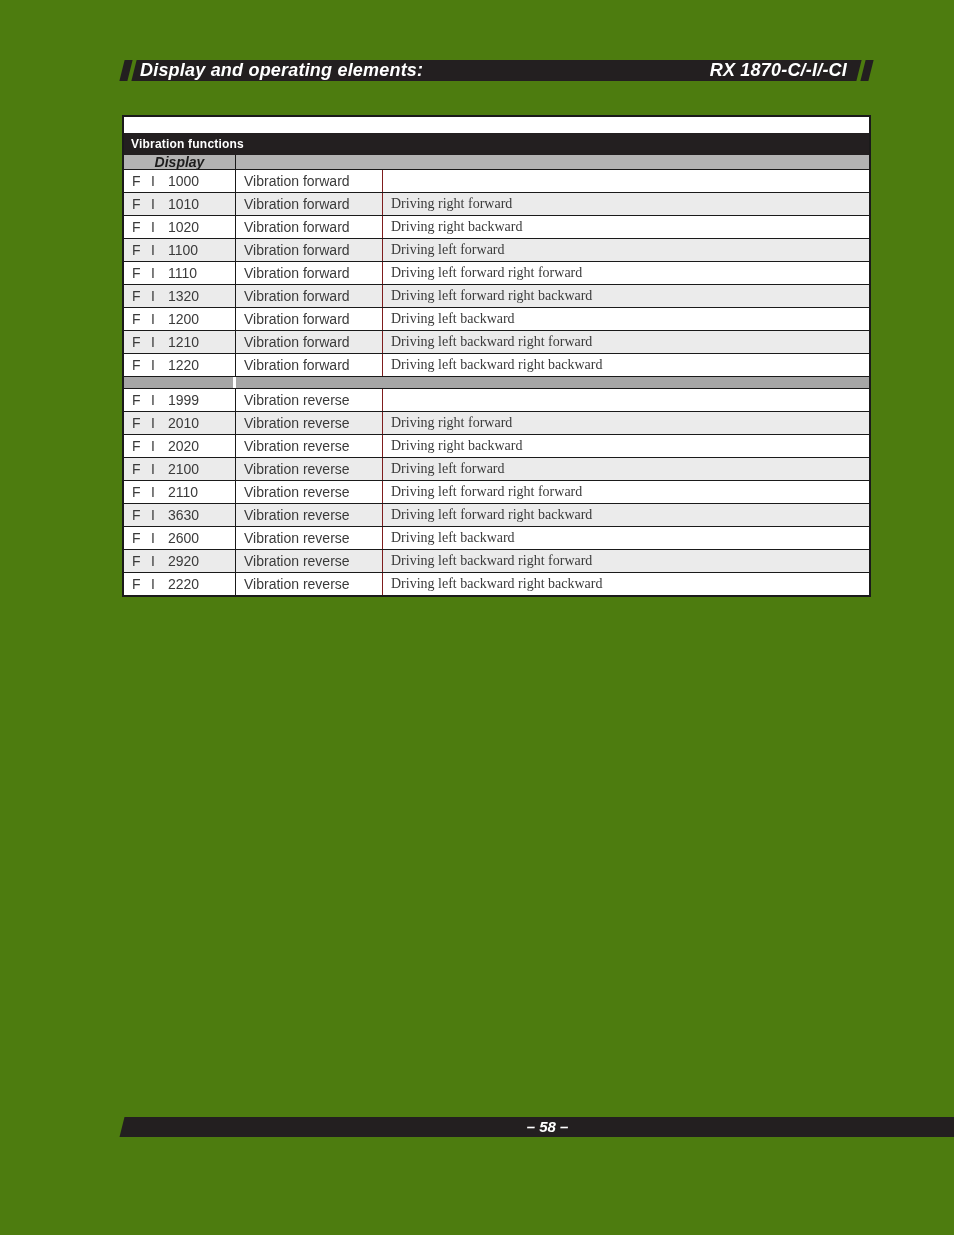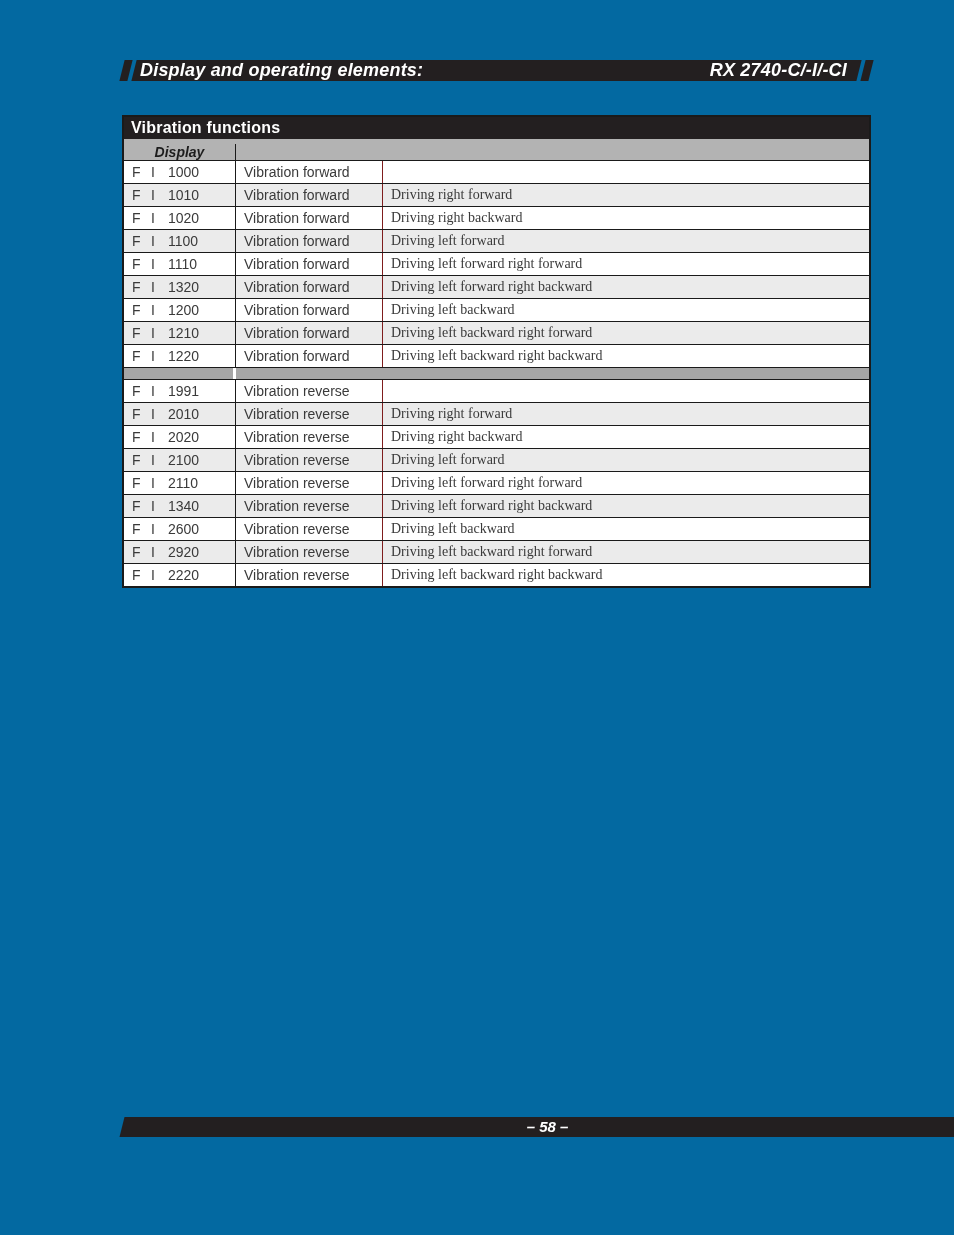--- a/index.html
+++ b/index.html
@@ -1,19 +1,19 @@
 <!DOCTYPE html>
 <html><head>
 <meta charset="utf-8">
 <style>
   * { margin:0; padding:0; box-sizing:border-box; }
   html,body { background:#ffffff; }
   body { font-family:"Liberation Sans","DejaVu Sans",sans-serif; }
   .page {
-    position:relative; width:954px; height:1235px; background:#0369a1;
+    position:relative; width:954px; height:1235px; background:#4d7c0f;
     overflow:hidden; margin:0 auto;
   }
 
   
   .topbar {
     position:absolute; left:122px; top:60px; width:749px; height:21px;
     display:flex; gap:4px; align-items:stretch;
   }
   .bar-strip { width:8px; background:#231f20; transform:skewX(-14deg); }
   .bar-main { flex:1; position:relative; }
@@ -28,24 +28,24 @@
     letter-spacing:0.2px; line-height:21px; white-space:nowrap;
   }
 
   
   .vtable {
     position:absolute; left:122px; top:115px; width:749px;
     border:2px solid #1a1a1a; background:#ffffff;
   }
   .title-bar {
     height:22px; background:#231f20; color:#ffffff;
-    font-weight:bold; font-size:16px; line-height:22px;
-    padding-left:7px; letter-spacing:0.2px;
-  }
-  .head-row { display:flex; height:21px; background:#b3b3b3;align-items:flex-end; }
+    font-weight:bold; font-size:12px; line-height:22px;
+    padding-left:7px; letter-spacing:0.2px;margin-top:16px;
+  }
+  .head-row { display:flex; height:14px; background:#b3b3b3; }
   .head-cell {
     display:flex; align-items:center; justify-content:center;
     font-weight:bold; font-style:italic; font-size:14px; color:#1d1d1d;
   }
   .hc1 { width:112px; border-right:1px solid #1a1a1a; }
   .hc2 { flex:1; }
 
   .trow { display:flex; height:23px; border-top:1px solid #1a1a1a; background:#ffffff; }
   .section .trow:nth-child(even) { background:#ebebeb; }
   .cell {
@@ -81,21 +81,21 @@
 <body>
 
 <div class="page">
 
   <div class="topbar">
     <div class="bar-strip"></div>
     <div class="bar-main">
       <div class="bar-bg"></div>
       <div class="bar-text">
         <span>Display and operating elements:</span>
-        <span>RX 2740-C/-I/-CI</span>
+        <span>RX 1870-C/-I/-CI</span>
       </div>
     </div>
     <div class="bar-strip"></div>
   </div>
 
   <div class="vtable">
     <div class="title-bar">Vibration functions</div>
     <div class="head-row">
       <div class="head-cell hc1">Display</div>
     </div>
@@ -187,21 +187,21 @@
     <div class="separator">
       <div class="sep-c1"></div>
       <div class="sep-c2"></div>
     </div>
 
     <div class="section">
         <div class="trow">
           <div class="cell c1">
             <span class="dpart p0">F</span>
             <span class="dpart p1">I</span>
-            <span class="dpart p2">1991</span>
+            <span class="dpart p2">1999</span>
           </div>
           <div class="cell c2">Vibration reverse</div>
           <div class="cell c3"></div>
         </div>
         <div class="trow">
           <div class="cell c1">
             <span class="dpart p0">F</span>
             <span class="dpart p1">I</span>
             <span class="dpart p2">2010</span>
           </div>
@@ -232,21 +232,21 @@
             <span class="dpart p1">I</span>
             <span class="dpart p2">2110</span>
           </div>
           <div class="cell c2">Vibration reverse</div>
           <div class="cell c3">Driving left forward right forward</div>
         </div>
         <div class="trow">
           <div class="cell c1">
             <span class="dpart p0">F</span>
             <span class="dpart p1">I</span>
-            <span class="dpart p2">1340</span>
+            <span class="dpart p2">3630</span>
           </div>
           <div class="cell c2">Vibration reverse</div>
           <div class="cell c3">Driving left forward right backward</div>
         </div>
         <div class="trow">
           <div class="cell c1">
             <span class="dpart p0">F</span>
             <span class="dpart p1">I</span>
             <span class="dpart p2">2600</span>
           </div>

